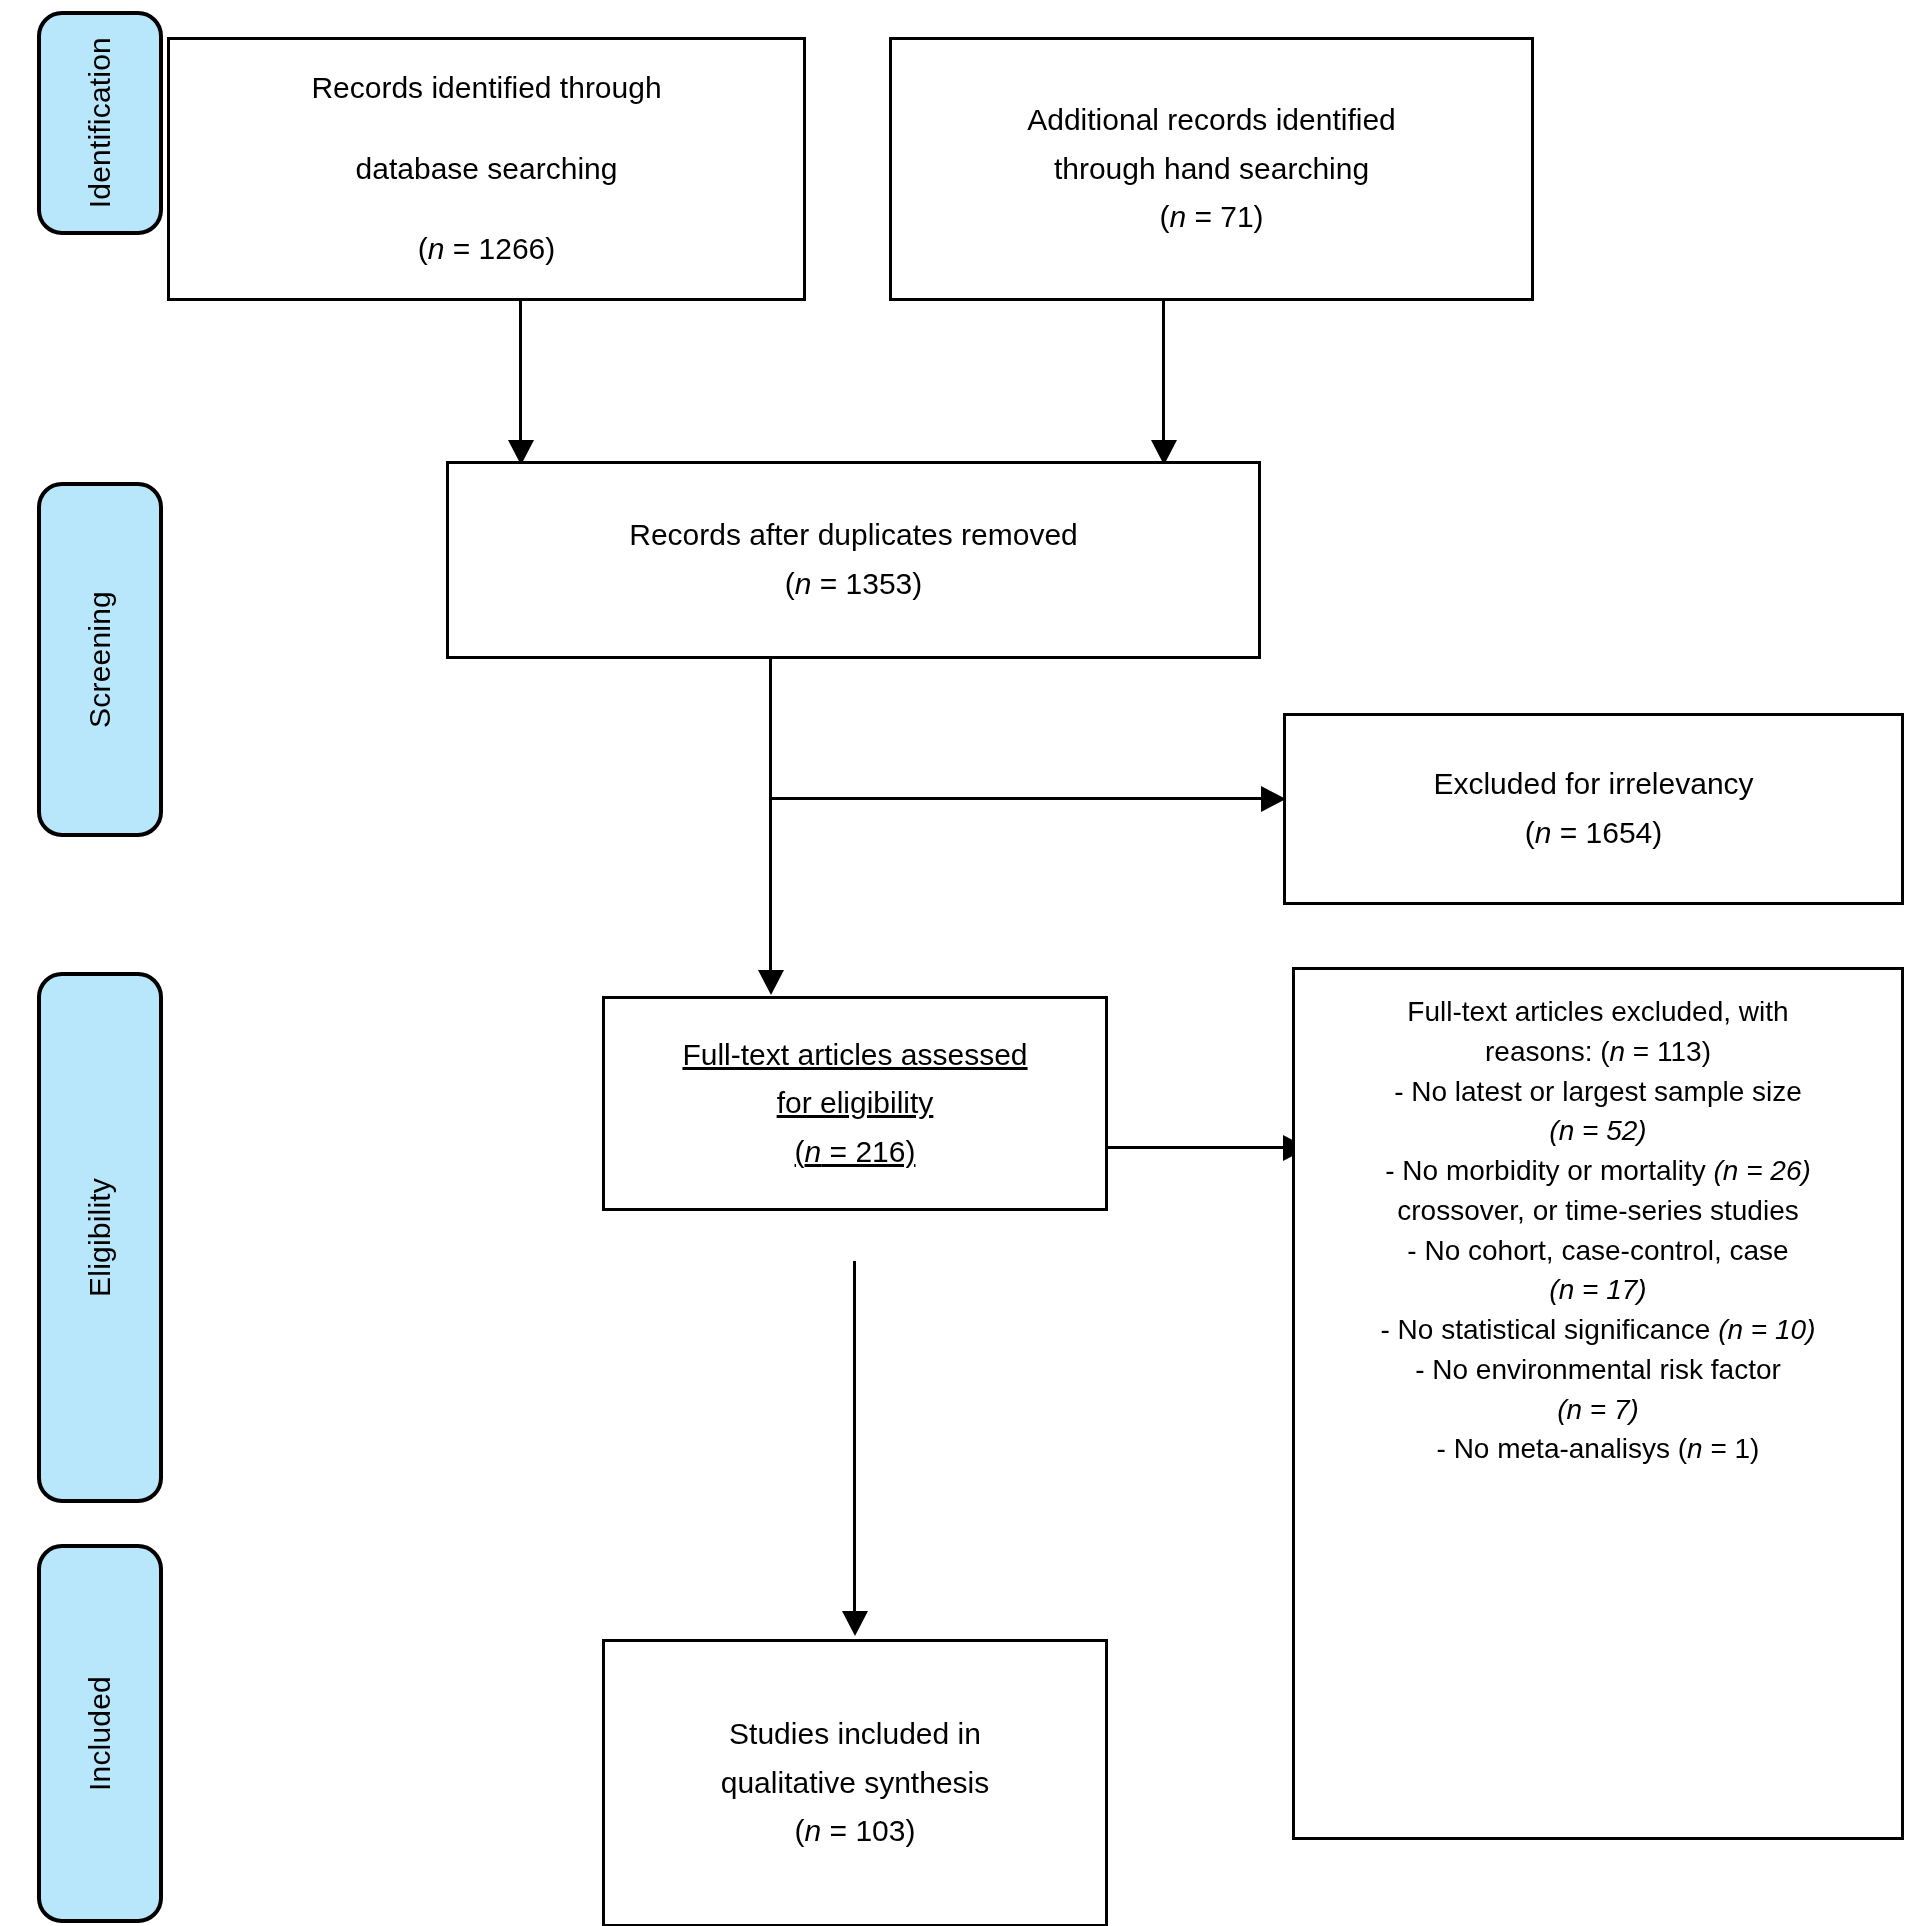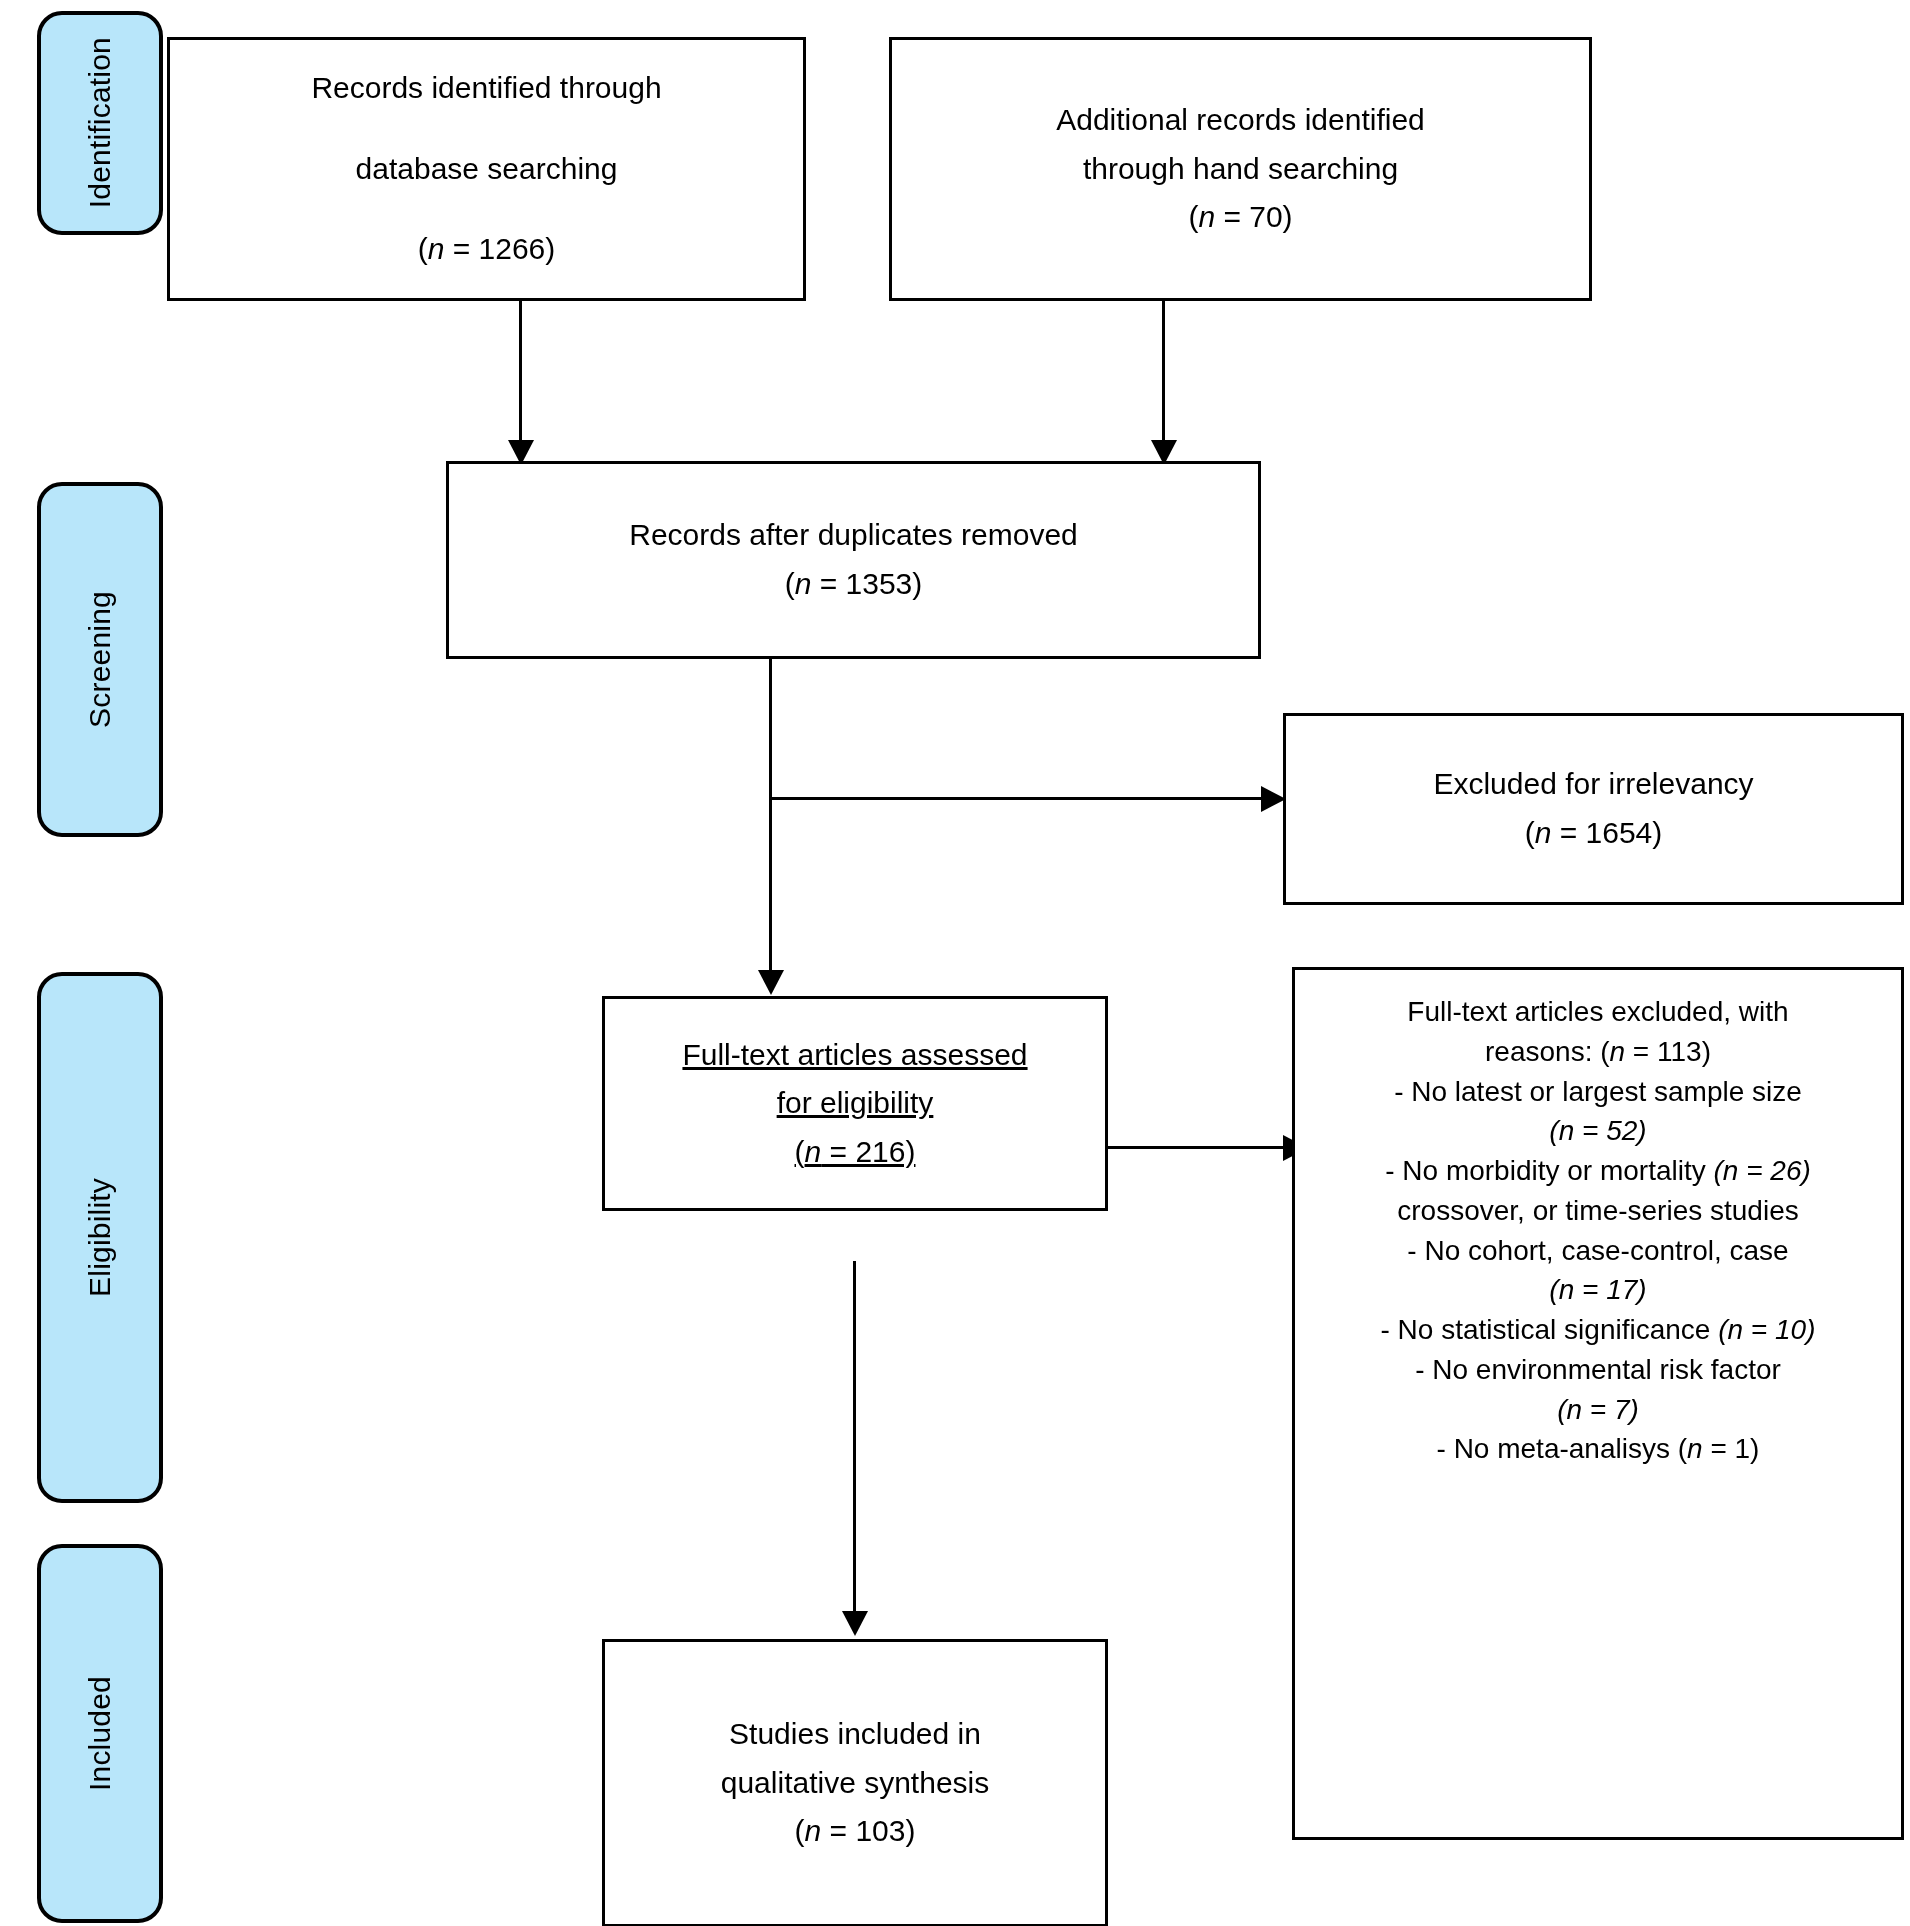--- a/index.html
+++ b/index.html
@@ -111,24 +111,24 @@
   <div class="stage-box" style="left:37px; top:1544px; width:126px; height:379px;">
     <span class="stage-label">Included</span>
   </div>
 
   <div class="flow-box" style="left:167px; top:37px; width:639px; height:264px;gap:32px;">
     <div class="line">Records identified through</div>
     <div class="line">database searching</div>
     <div class="line"><span>(</span><span class="it">n</span><span> = 1266)</span></div>
   </div>
 
-  <div class="flow-box" style="left:889px; top:37px; width:703px; height:264px;">
+  <div class="flow-box" style="left:889px; top:37px; width:645px; height:264px;">
     <div class="line">Additional records identified</div>
     <div class="line">through hand searching</div>
-    <div class="line"><span>(</span><span class="it">n</span><span> = 70)</span></div>
+    <div class="line"><span>(</span><span class="it">n</span><span> = 71)</span></div>
   </div>
 
   <div class="vline" style="left:519px; top:301px; height:144px;"></div>
   <div class="arrow-down" style="left:508px; top:440px;"></div>
 
   <div class="vline" style="left:1162px; top:301px; height:144px;"></div>
   <div class="arrow-down" style="left:1151px; top:440px;"></div>
 
   <div class="flow-box" style="left:446px; top:461px; width:815px; height:198px;">
     <div class="line">Records after duplicates removed</div>

